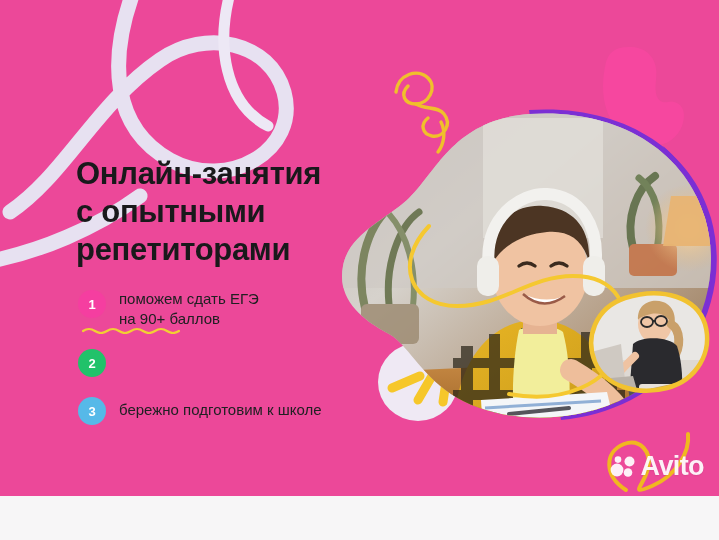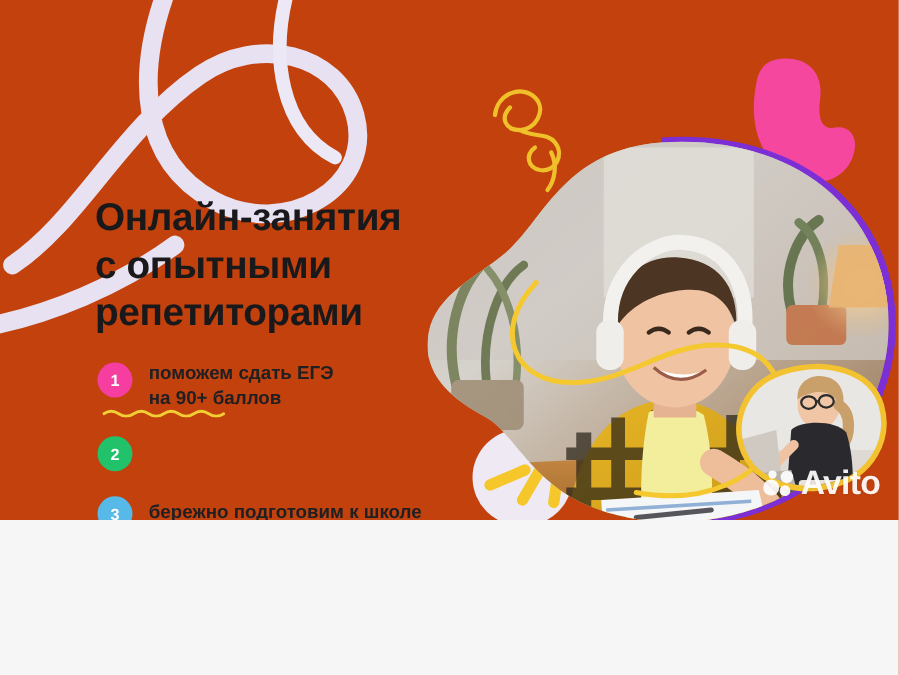--- a/index.html
+++ b/index.html
@@ -2,21 +2,21 @@
 <html><head>
 <meta charset="utf-8">
 <style>
   html,body{margin:0;padding:0;}
   body{
     width:719px;height:540px;overflow:hidden;
     background:#F7F6F7;
     font-family:"Liberation Sans","DejaVu Sans",sans-serif;
     position:relative;
   }
-  #stage{position:absolute;inset:0;width:719px;height:416px;overflow:hidden;background:#c2410c;}
+  #stage{position:absolute;inset:0;width:719px;height:496px;overflow:hidden;background:#ec4899;}
 
   .layer{position:absolute;inset:0;width:719px;height:540px;pointer-events:none;}
 
   
   #headline{
     position:absolute;left:76px;top:134px;width:300px;
     font-size:31px;line-height:38px;font-weight:700;
     color:#19191B;letter-spacing:-0.3px;
     white-space:pre-line;
   }
@@ -25,21 +25,21 @@
   #bullets{position:absolute;left:78px;top:289px;width:330px;}
   .bullet{position:relative;display:flex;align-items:flex-start;margin-bottom:19px;}
   .bullet:last-child{margin-bottom:0;}
   .badge{
     flex:0 0 auto;width:28px;height:28px;border-radius:50%;
     color:#fff;font-size:13px;font-weight:700;
     display:flex;align-items:center;justify-content:center;
     margin-top:1px;
   }
   .btext{
-    margin-left:13px;font-size:15px;line-height:20px;font-weight:700;
+    margin-left:13px;font-size:15px;line-height:20px;font-weight:400;
     color:#202022;white-space:pre-line;position:relative;padding-top:0px;
   }
   .wave{position:absolute;left:4px;top:38px;width:108px;height:7px;}
 
   
   #photo-blob{position:absolute;left:333px;top:108px;width:386px;height:322px;}
 
   
   #avito{
     position:absolute;right:15px;bottom:14px;

